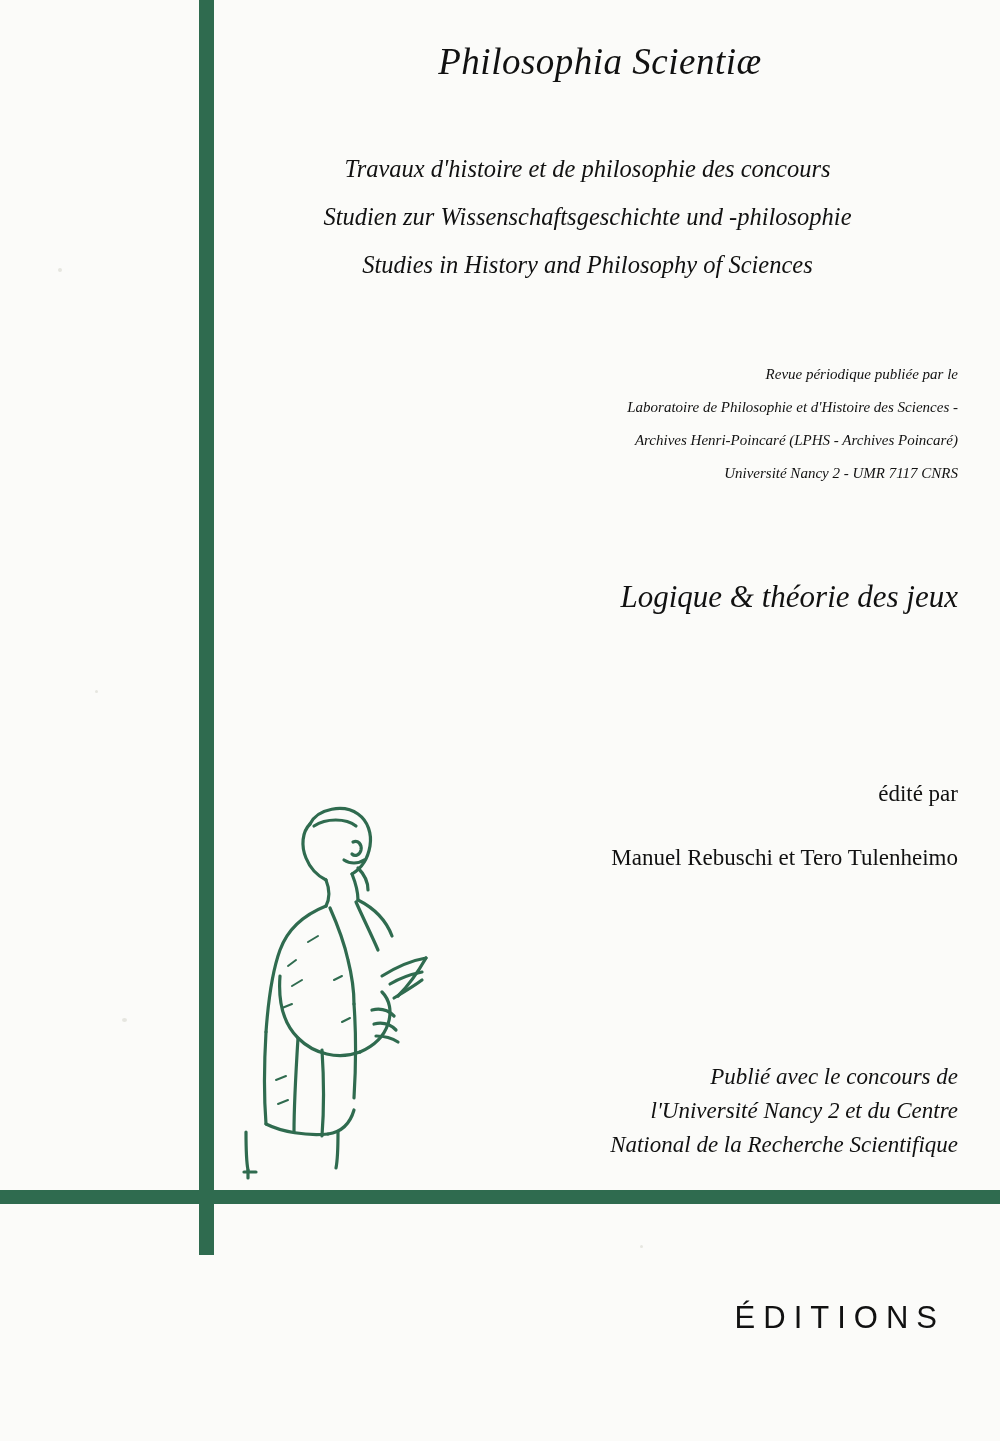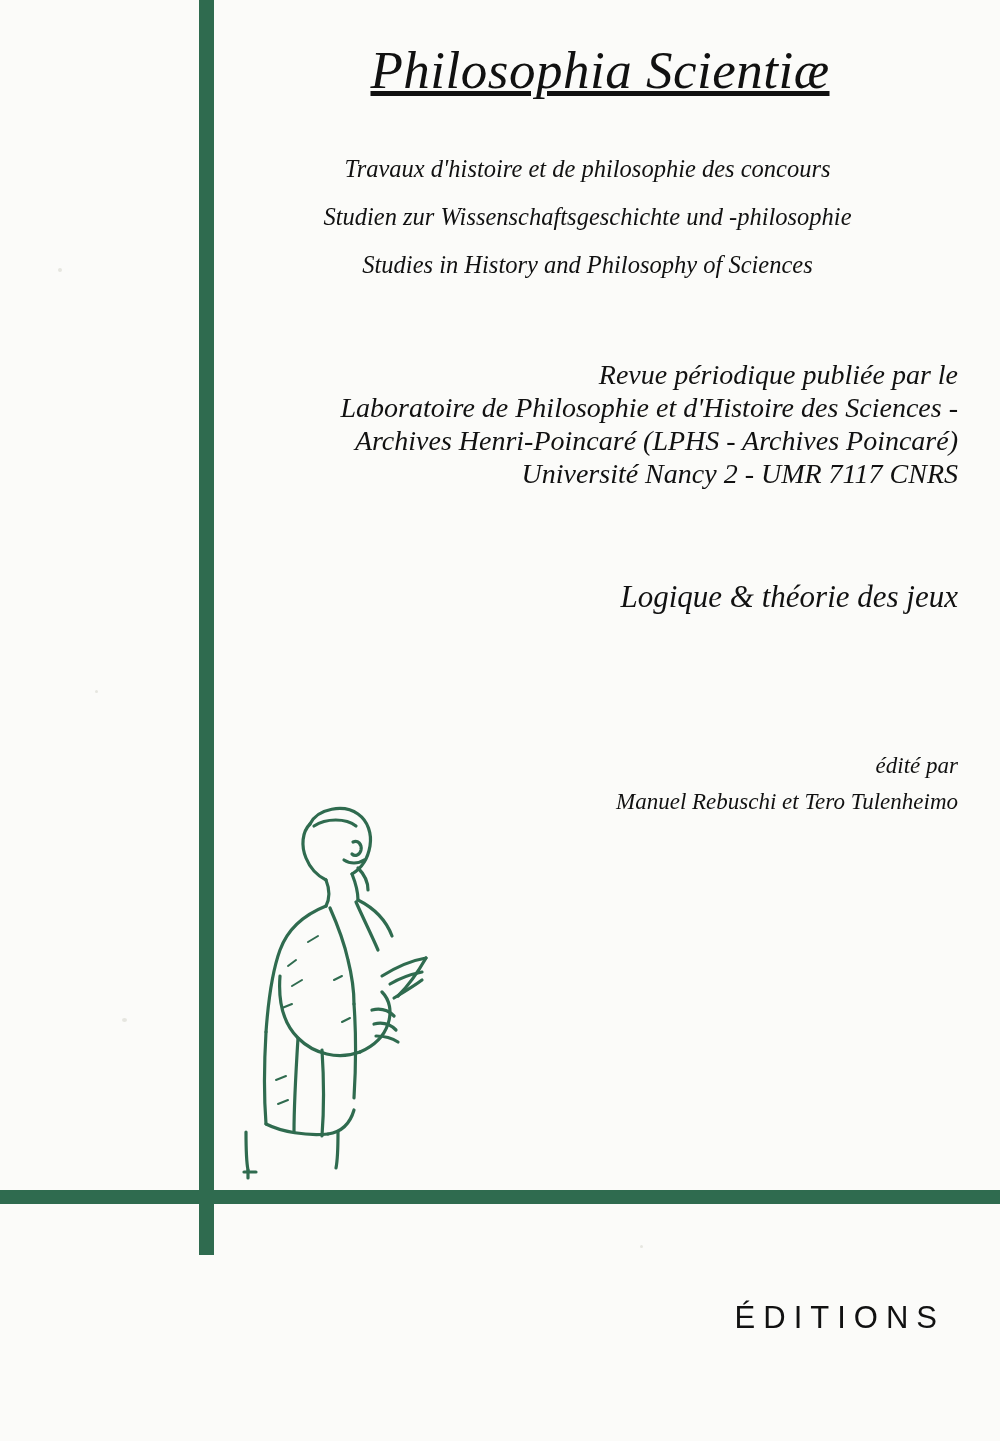--- a/index.html
+++ b/index.html
@@ -38,24 +38,23 @@
   
   .masthead {
     position: absolute;
     left: 240px;
     top: 40px;
     width: 720px;
     text-align: center;
   }
   .journal-title {
     font-style: italic;
-    font-size: 53px;
+    font-size: 37px;
     letter-spacing: 0.5px;
     white-space: nowrap;
-    text-decoration: underline;
   }
 
   .subtitles {
     position: absolute;
     left: 215px;
     top: 145px;
     width: 745px;
     text-align: center;
   }
   .subtitle-line {
@@ -68,21 +67,21 @@
   
   .publisher {
     position: absolute;
     right: 42px;
     top: 358px;
     width: 680px;
     text-align: right;
   }
   .publisher-line {
     font-style: italic;
-    font-size: 28px;
+    font-size: 15px;
     line-height: 33px;
     white-space: nowrap;
   }
 
   
   .issue-theme {
     position: absolute;
     right: 42px;
     top: 579px;
     width: 680px;
@@ -94,24 +93,24 @@
 
   
   .editors {
     position: absolute;
     right: 42px;
     top: 748px;
     width: 680px;
     text-align: right;
   }
   .editors-line {
-    font-style: italic;
     font-size: 23px;
     line-height: 36px;
     white-space: nowrap;
+    margin-top: 28px;
   }
 
   
   .volume {
     position: absolute;
     right: 42px;
     top: 925px;
     width: 680px;
     text-align: right;
   }
@@ -206,20 +205,25 @@
   <div class="issue-theme">Logique &amp; théorie des jeux</div>
 
   <div class="editors">
     <div class="editors-line">édité par</div>
     <div class="editors-line">Manuel Rebuschi et Tero Tulenheimo</div>
   </div>
 
   <div class="volume">
   </div>
 
+  <div class="support">
+    <div class="support-line">Publié avec le concours de</div>
+    <div class="support-line">l'Université Nancy 2 et du Centre</div>
+    <div class="support-line">National de la Recherche Scientifique</div>
+  </div>
 
   <div class="illustration">
     <svg viewBox="0 0 240 410" width="240" height="410" xmlns="http://www.w3.org/2000/svg">
       <g fill="none" stroke="#2f6b4f" stroke-width="3.2" stroke-linecap="round" stroke-linejoin="round">
 
         <path d="M88 44 C96 28 122 24 136 34 C146 41 150 54 148 66 C146 78 140 88 130 94"></path>
         <path d="M88 44 C80 52 79 66 84 78 C88 88 96 96 104 100"></path>
         <path d="M92 46 C104 38 124 38 134 46"></path>
 
         <path d="M131 62 C136 60 140 64 139 70 C138 75 133 77 130 74"></path>

